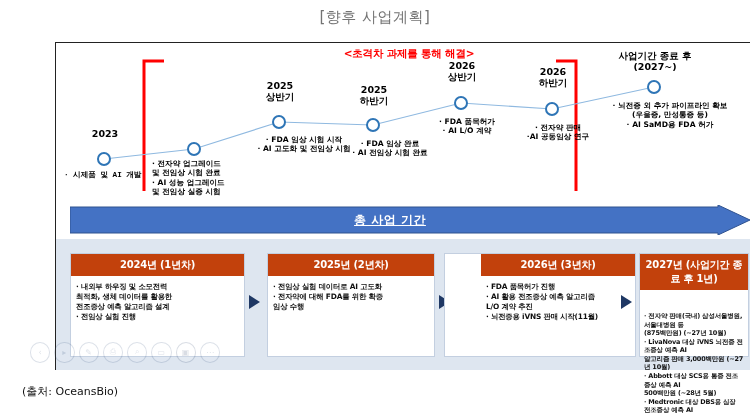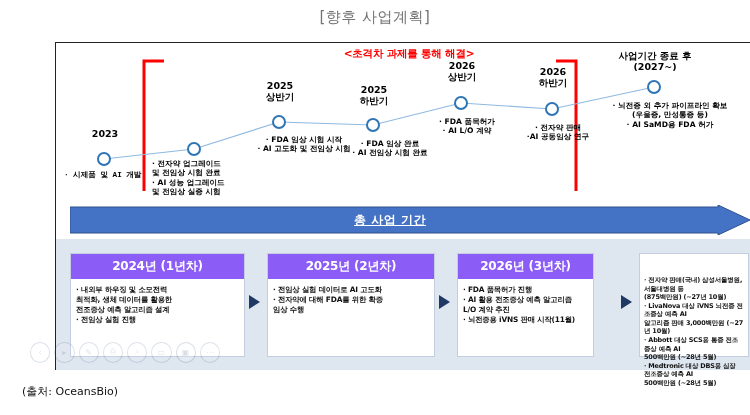--- a/index.html
+++ b/index.html
@@ -41,21 +41,21 @@
     display:flex;align-items:center;justify-content:center;
     font-size:12px;font-weight:bold;color:#fff;letter-spacing:.5px;text-decoration:underline;
   }
   
   #bottom-panel{
     position:absolute;left:0;top:196px;width:706px;height:131px;
     background:#dee6f0;
   }
   .ybox{position:absolute;top:14px;background:#fff;border:1px solid #c3cfe0;box-sizing:border-box;}
   .ybox-head{
-    background:#8b5cf6;color:#fff;font-size:12px;font-weight:bold;
+    background:#c2410c;color:#fff;font-size:10px;font-weight:bold;
     text-align:center;padding:4px 2px 4px;letter-spacing:-.2px;
   }
   .ybox-body{
     padding:6px 5px;font-size:7.4px;font-weight:bold;color:#111;
     line-height:1.35;white-space:pre-line;letter-spacing:-.2px;
   }
   .ybox.dense .ybox-body{font-size:6.5px;line-height:1.32;padding:22px 4px;}
   .sep-tri{
     position:absolute;top:56px;width:0;height:0;
     border-top:7px solid transparent;border-bottom:7px solid transparent;
@@ -153,30 +153,31 @@
     <div class="sep-tri" style="left:193px;"></div>
 
     <div class="ybox" style="left:211px;width:168px;height:104px;">
       <div class="ybox-head">2025년 (2년차)</div>
       <div class="ybox-body">· 전임상 실험 데이터로 AI 고도화
 · 전자약에 대해 FDA를 위한 확증
    임상 수행</div>
     </div>
     <div class="sep-tri" style="left:383px;"></div>
 
-    <div class="ybox" style="left:401px;width:137px;height:104px;">
+    <div class="ybox" style="left:388px;width:192px;height:104px;padding-left:36px;">
       <div class="ybox-head">2026년 (3년차)</div>
       <div class="ybox-body">· FDA 품목허가 진행
 · AI 활용 전조증상 예측 알고리즘
    L/O 계약 추진
 · 뇌전증용 iVNS 판매 시작(11월)</div>
     </div>
     <div class="sep-tri" style="left:565px;"></div>
 
     <div class="ybox dense" style="left:583px;width:110px;height:104px;">
+      <div class="ybox-head">2027년 (사업기간 종료 후 1년)</div>
       <div class="ybox-body">· 전자약 판매(국내) 삼성서울병원, 서울대병원 등
   (875백만원) (~27년 10월)
 · LivaNova 대상 iVNS 뇌전증 전조증상 예측 AI
  알고리즘 판매 3,000백만원 (~27년 10월)
 · Abbott 대상 SCS용 통증 전조증상 예측 AI
    500백만원 (~28년 5월)
 · Medtronic 대상 DBS용 심장 전조증상 예측 AI
    500백만원 (~28년 5월)</div>
     </div>
   </div>

